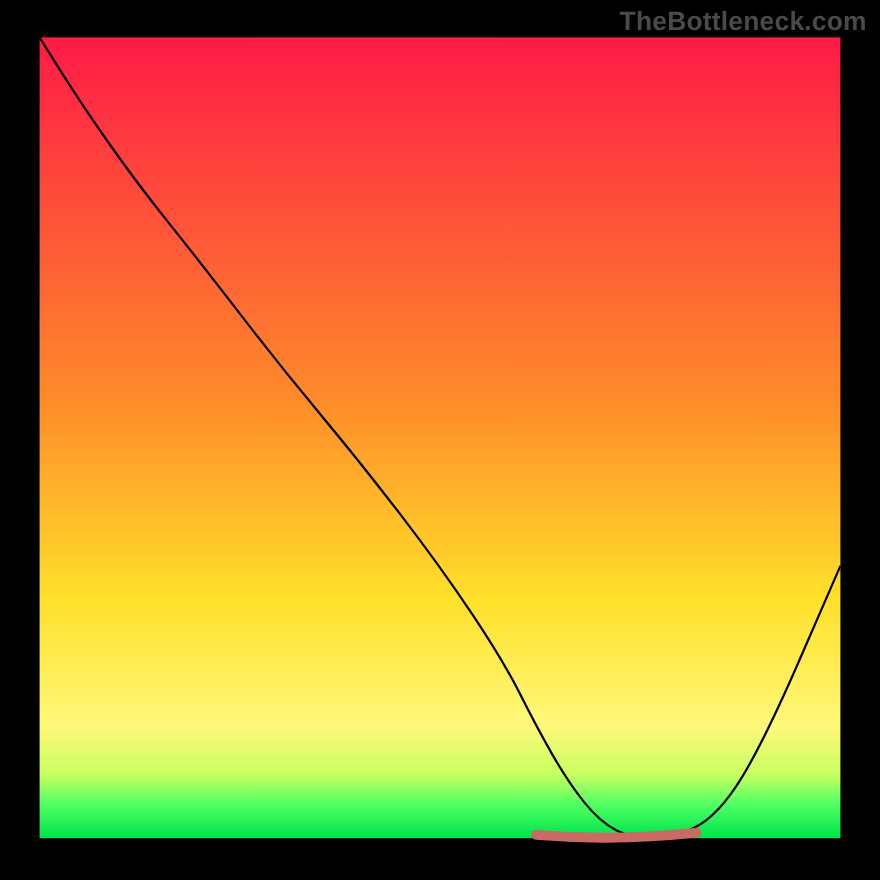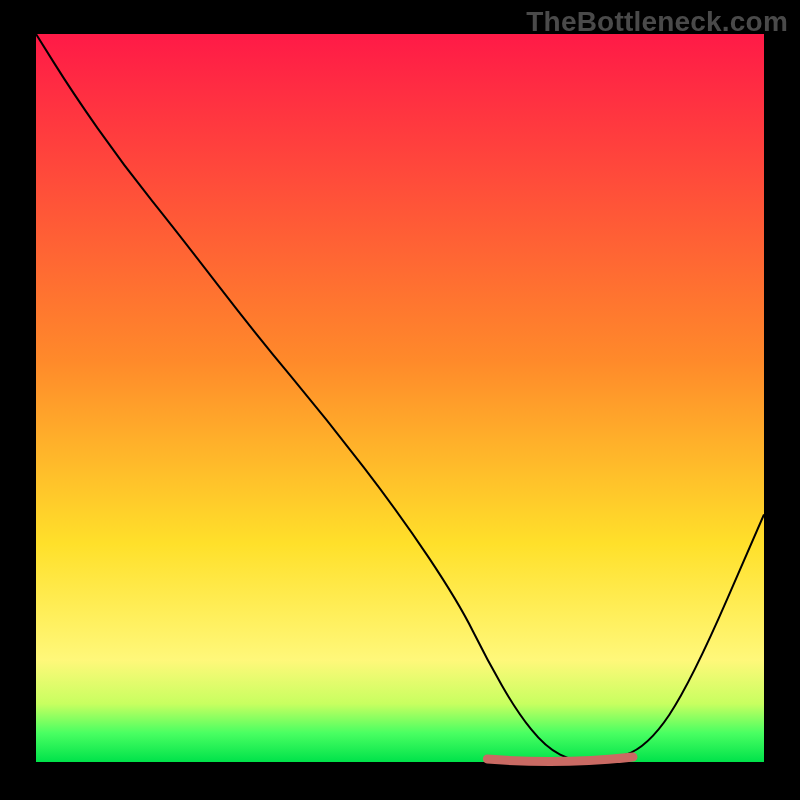--- a/index.html
+++ b/index.html
@@ -14,21 +14,21 @@
   .wrap {
     position: relative;
     width: 800px;
     height: 800px;
   }
   .watermark {
     position: absolute;
     top: 6px;
     right: 12px;
     color: #4a4a4a;
-    font-size: 28px;
+    font-size: 24px;
     font-weight: 600;
     letter-spacing: 0.2px;
   }
   svg {
     display: block;
   }
 </style>
 </head>
 <body>
 

